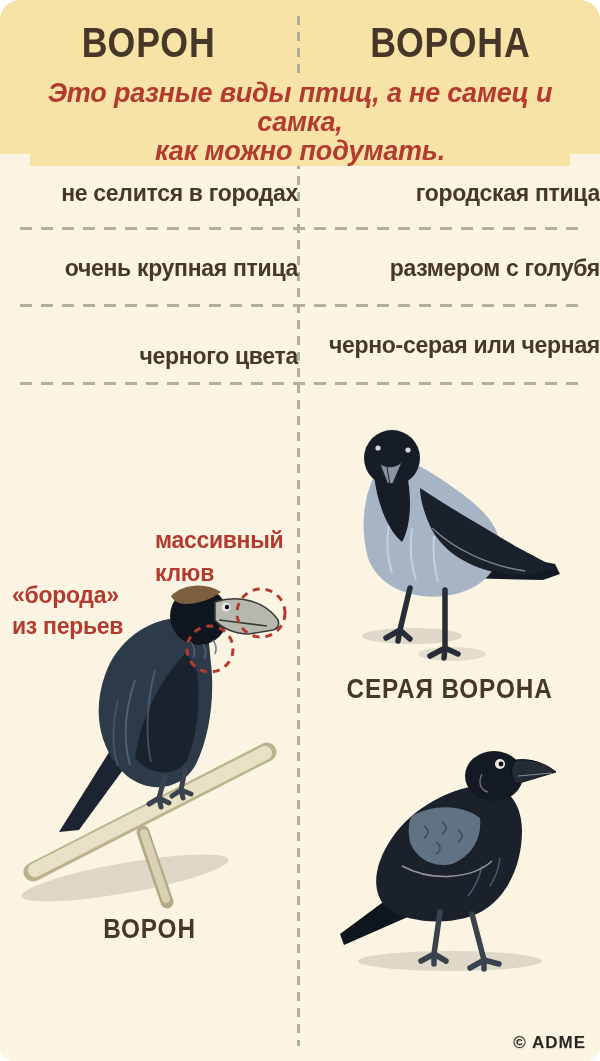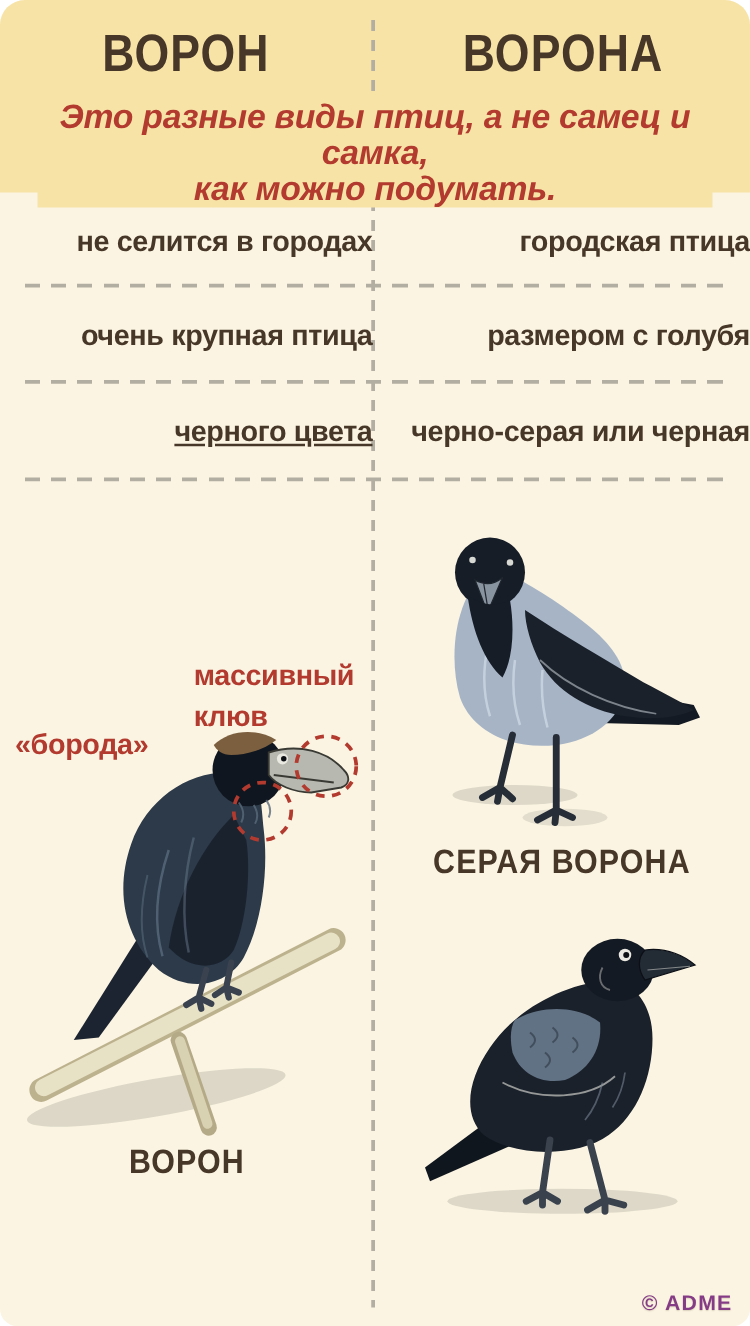--- a/index.html
+++ b/index.html
@@ -61,21 +61,21 @@
     color:var(--accent-red); font-size:23px; font-weight:bold;
     letter-spacing:-0.3px;
   }
   .bird-label{
     position:absolute; z-index:3; text-align:center;
     font-size:27px; font-weight:bold; color:var(--title-brown); white-space:nowrap;
   }
   .bird-label span{display:inline-block; transform:scaleX(.9); letter-spacing:1px;}
   .watermark{
     position:absolute; right:14px; bottom:8px; z-index:5;
-    color:#701a75; opacity:.85; font-size:17px; font-weight:bold; letter-spacing:1px;
+    color:#000000; opacity:.85; font-size:17px; font-weight:bold; letter-spacing:1px;
     text-shadow:0 1px 1px rgba(170,158,130,.45);
   }
 </style>
 </head>
 <body>
 
 <div class="card">
 
   <div class="header-band"></div>
   <div class="col-title left">
@@ -92,30 +92,31 @@
   <div class="vdivider"></div>
 
   <div class="cell left" style="top:178px;">не селится в городах</div>
   <div class="cell right" style="top:178px;">городская птица</div>
   <div class="hline" style="top:227px;"></div>
 
   <div class="cell left" style="top:253px;">очень крупная птица</div>
   <div class="cell right" style="top:253px;">размером с голубя</div>
   <div class="hline" style="top:304px;"></div>
 
-  <div class="cell left" style="top:330px;text-decoration:underline;">черного цвета</div>
+  <div class="cell left" style="top:341px;">черного цвета</div>
   <div class="cell right" style="top:330px;">черно-серая или черная</div>
   <div class="hline" style="top:382px;"></div>
 
   <div class="annotation" style="left:155px; top:524px; width:135px; line-height:33px;">
     <div>массивный</div>
     <div>клюв</div>
   </div>
   <div class="annotation" style="left:12px; top:580px; width:140px; line-height:31px;">
     <div>«борода»</div>
+    <div>из перьев</div>
   </div>
 
   <svg class="bird" style="left:15px; top:580px;" width="280" height="330" viewBox="0 0 280 330">
 
     <ellipse cx="110" cy="298" rx="105" ry="15" fill="#dcd7c7" transform="rotate(-10 110 298)"></ellipse>
 
     <path d="M18,292 L252,172" stroke="#bdb28e" stroke-width="19" stroke-linecap="round" fill="none"></path>
     <path d="M20,290 L250,173" stroke="#e7e1c6" stroke-width="14" stroke-linecap="round" fill="none"></path>
     <path d="M128,252 L152,322" stroke="#b5aa87" stroke-width="13" stroke-linecap="round" fill="none"></path>
     <path d="M129,253 L151,319" stroke="#d9d2b2" stroke-width="8" stroke-linecap="round" fill="none"></path>

